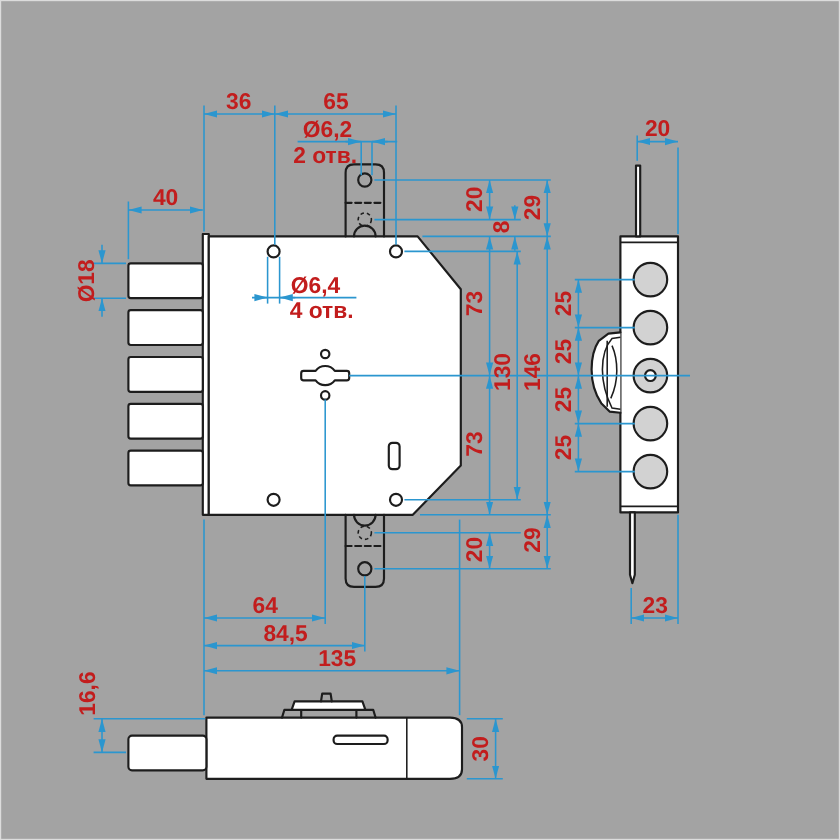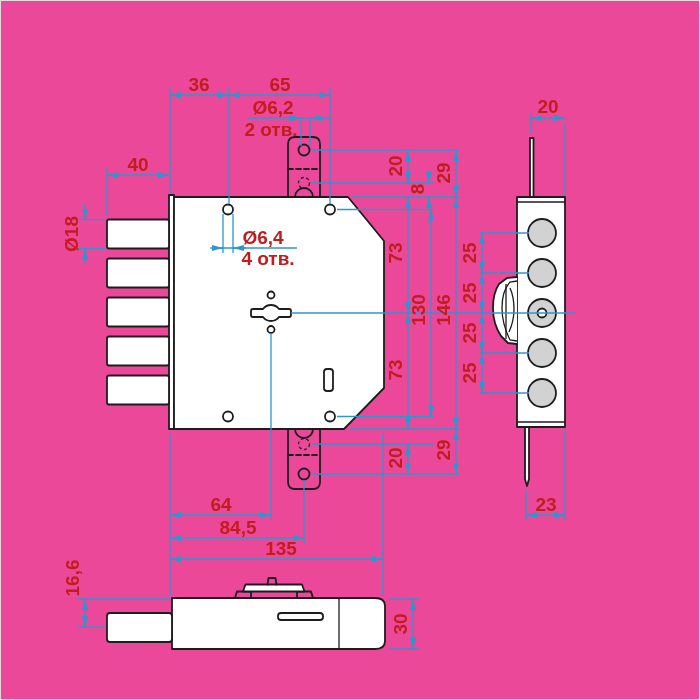--- a/index.html
+++ b/index.html
@@ -1,16 +1,16 @@
 <!DOCTYPE html>
 <html><head>
 <meta charset="utf-8">
 <style>
   html,body{margin:0;padding:0;background:#fff;}
-  .canvas{width:700px;height:700px;background:#ec4899;border:1px solid #dcdcdc;box-sizing:border-box;position:relative;overflow:hidden;text-decoration:underline;}
+  .canvas{width:700px;height:700px;background:#a3a3a3;border:1px solid #dcdcdc;box-sizing:border-box;position:relative;overflow:hidden;text-decoration:underline;}
   svg{display:block;}
   text{font-family:"Liberation Sans","DejaVu Sans",sans-serif;font-weight:700;font-size:19px;fill:#c21d1d;}
   .blk{stroke:#1d1d1d;stroke-width:1.8;fill:none;stroke-linejoin:round;stroke-linecap:round;}
   .blkthin{stroke:#1d1d1d;stroke-width:1.3;fill:none;}
   .fillw{fill:#ffffff;}
   .bolt{fill:#d2d2d2;}
   .blu{stroke:#2b96cf;stroke-width:1.3;fill:none;}
   .dash{stroke-dasharray:5,3;}
   .dashc{stroke-dasharray:3,2.5;}
 </style>

